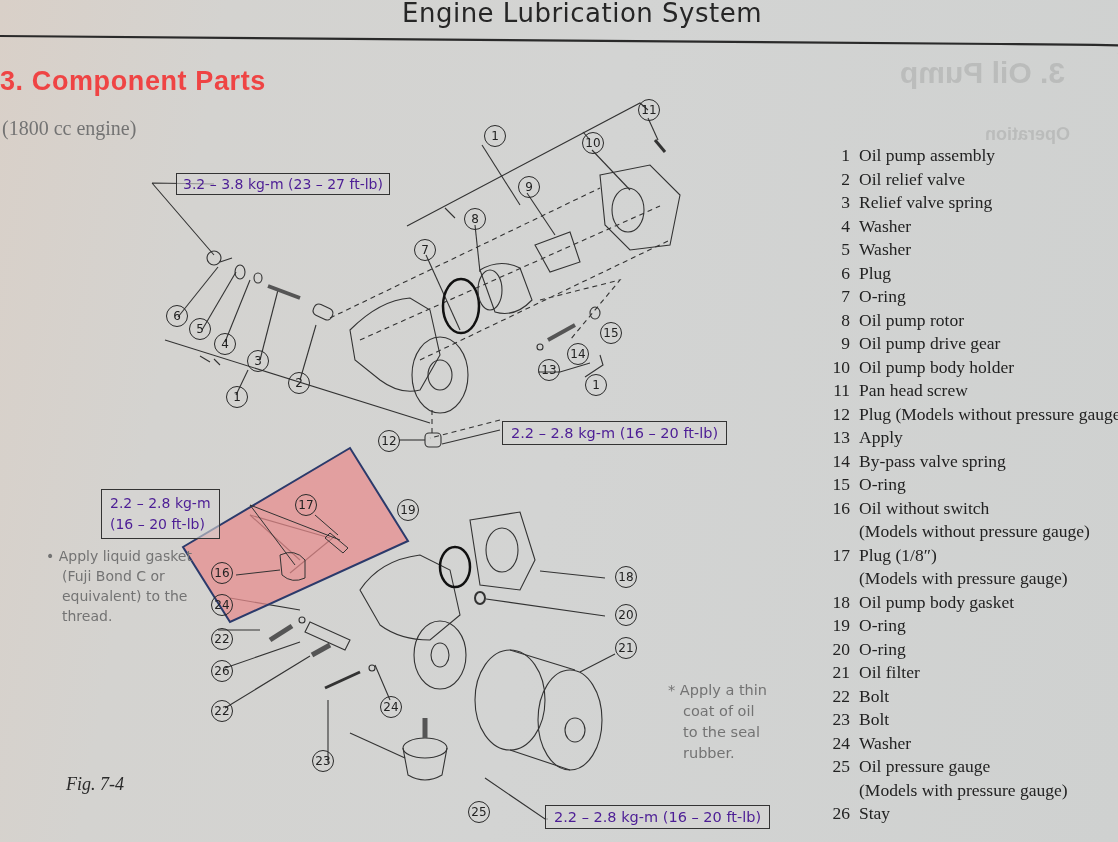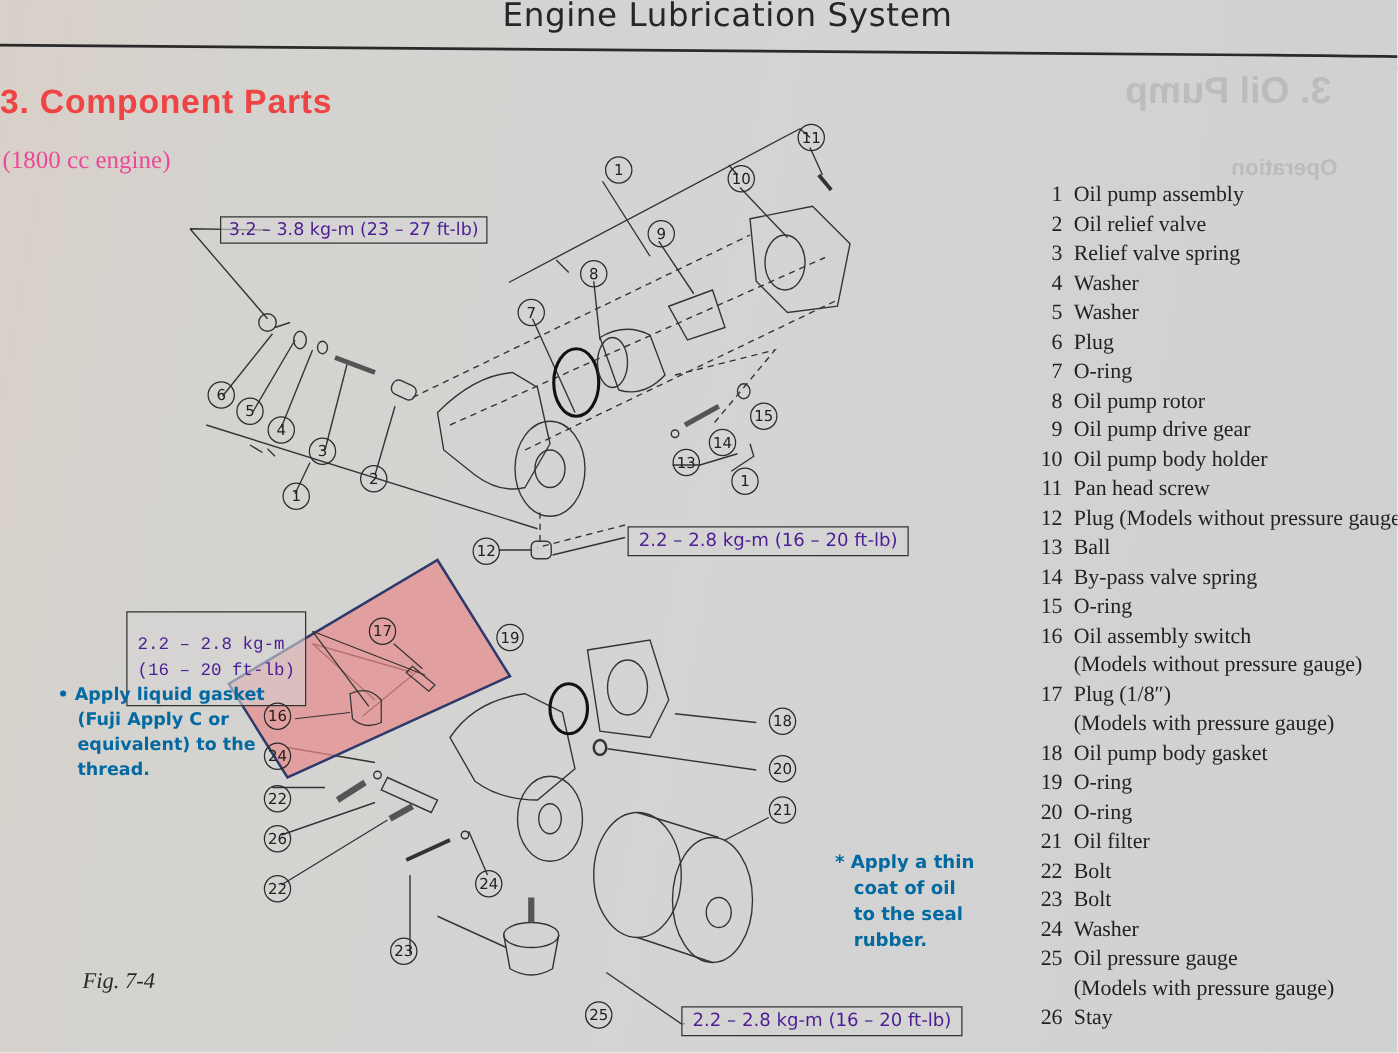--- a/index.html
+++ b/index.html
@@ -4,25 +4,25 @@
 <style>
   html, body { margin:0; padding:0; }
   body {
     width:1118px; height:842px; overflow:hidden; position:relative;
     background: linear-gradient(100deg, #d9d0c8 0%, #d4d3d0 18%, #d3d4d3 50%, #cfd1d0 100%);
     font-family: "Liberation Serif", serif; color:#222;
   }
   .abs { position:absolute; }
   .header-title { left:402px; top:-2px; font-family:"DejaVu Sans", sans-serif; font-size:26px; color:#262626; letter-spacing:0.5px; }
   .section-title { left:0; top:66px; font-family:"Liberation Sans", sans-serif; font-weight:bold; font-size:27px; color:#ef4444; letter-spacing:0.6px; }
-  .subtitle { left:2px; top:117px; font-size:20px; color:#ec4899; }
+  .subtitle { left:2px; top:117px; font-size:20px; color:#737373; }
   .fig-label { left:66px; top:774px; font-style:italic; font-size:18px; color:#2a2a2a; }
   .torque { font-family:"DejaVu Sans", sans-serif; font-size:14px; border:1.6px solid #333; background:rgba(214,214,212,0.6); padding:2px 6px; color:#4c1d95; white-space:nowrap; }
-  .torque-2line { line-height:21px; padding:16px 8px;font-family:Liberation Mono, monospace; }
-  .note { font-family:"DejaVu Sans", sans-serif; font-size:14px; line-height:20px; color:#0369a1;font-weight:bold; }
+  .torque-2line { line-height:21px; padding:3px 8px; }
+  .note { font-family:"DejaVu Sans", sans-serif; font-size:14px; line-height:20px; color:#737373; }
   .parts-list { left:826px; top:144px; font-size:17.5px; line-height:23.5px; color:#222; }
   .part-row { display:flex; white-space:nowrap; }
   .part-num { width:24px; text-align:right; margin-right:9px; flex:none; }
   .part-sub { padding-left:33px; white-space:nowrap; }
   .callout { position:absolute; width:20px; height:20px; border:1.4px solid #2a2a2a; border-radius:50%; font-family:"DejaVu Sans", sans-serif; font-size:12px; line-height:20px; text-align:center; color:#222; background:transparent; box-sizing:content-box; }
   svg.diagram { position:absolute; left:0; top:0; }
   .ghost { position:absolute; font-family:"Liberation Sans", sans-serif; color:rgba(60,60,60,0.14); font-weight:bold; }
 </style>
 </head>
 <body>
@@ -144,21 +144,21 @@
 <div class="abs torque" style="left:176px;top:173px;">3.2 – 3.8 kg-m (23 – 27 ft-lb)</div>
 <div class="abs torque" style="left:502px;top:421px;font-size:14.5px;padding:3px 8px;">2.2 – 2.8 kg-m (16 – 20 ft-lb)</div>
 <div class="abs torque torque-2line" style="left:101px;top:489px;">
   <div>2.2 – 2.8 kg-m</div>
   <div>(16 – 20 ft-lb)</div>
 </div>
 <div class="abs torque" style="left:545px;top:805px;font-size:14.5px;padding:3px 8px;">2.2 – 2.8 kg-m (16 – 20 ft-lb)</div>
 
 <div class="abs note" style="left:46px;top:546px;">
   <div>• Apply liquid gasket</div>
-  <div style="padding-left:16px">(Fuji Apply C or</div>
+  <div style="padding-left:16px">(Fuji Bond C or</div>
   <div style="padding-left:16px">equivalent) to the</div>
   <div style="padding-left:16px">thread.</div>
 </div>
 <div class="abs note" style="left:627px;top:680px;font-size:14.5px;line-height:21px;margin-left:41px;">
   <div>* Apply a thin</div>
   <div style="padding-left:15px">coat of oil</div>
   <div style="padding-left:15px">to the seal</div>
   <div style="padding-left:15px">rubber.</div>
 </div>
 
@@ -237,33 +237,33 @@
   <div class="part-row">
       <span class="part-num">11</span>
       <span>Pan head screw</span>
     </div>
   <div class="part-row">
       <span class="part-num">12</span>
       <span>Plug (Models without pressure gauge)</span>
     </div>
   <div class="part-row">
       <span class="part-num">13</span>
-      <span>Ball</span>
+      <span>Apply</span>
     </div>
   <div class="part-row">
       <span class="part-num">14</span>
       <span>By-pass valve spring</span>
     </div>
   <div class="part-row">
       <span class="part-num">15</span>
       <span>O-ring</span>
     </div>
   <div class="part-row">
       <span class="part-num">16</span>
-      <span>Oil assembly switch</span>
+      <span>Oil without switch</span>
     </div>
   <div class="part-sub">(Models without pressure gauge)</div>
   <div class="part-row">
       <span class="part-num">17</span>
       <span>Plug (1/8″)</span>
     </div>
   <div class="part-sub">(Models with pressure gauge)</div>
   <div class="part-row">
       <span class="part-num">18</span>
       <span>Oil pump body gasket</span>

